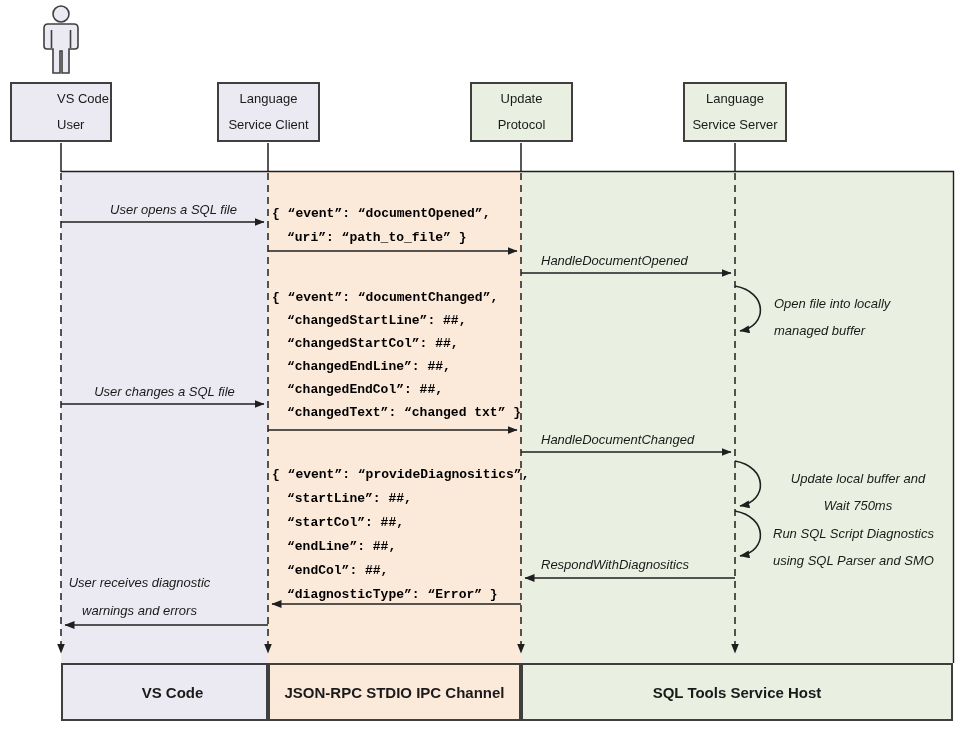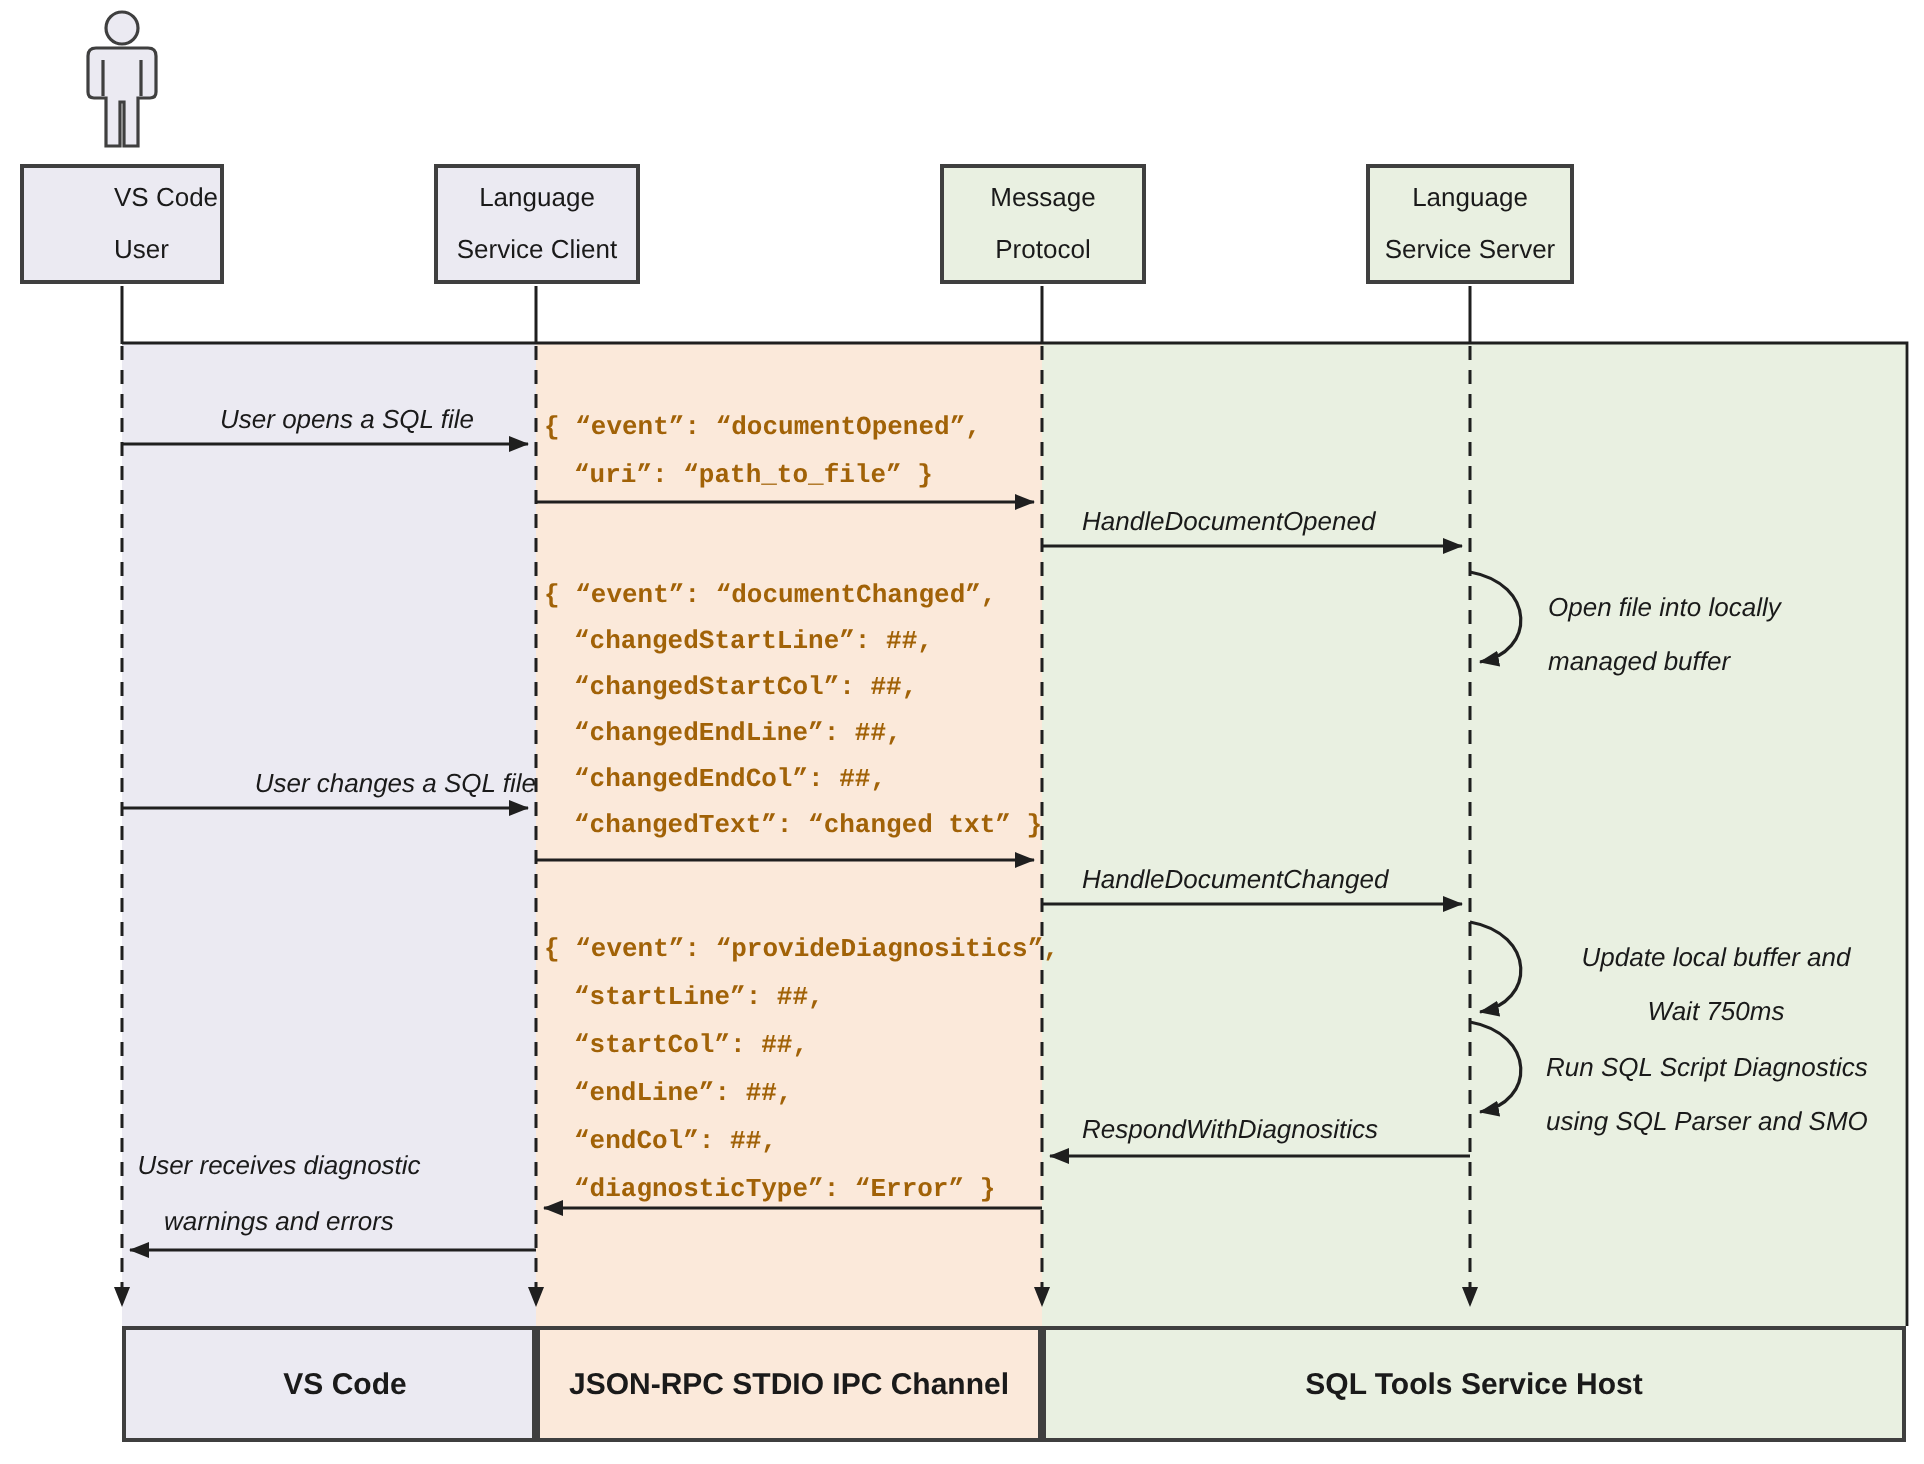--- a/index.html
+++ b/index.html
@@ -32,21 +32,21 @@
     font-size:15px;font-weight:bold;z-index:4;box-sizing:border-box;
   }
   .fb-lav{background:var(--lavender);}
   .fb-pch{background:var(--peach);}
   .fb-grn{background:var(--green);}
   .lbl{position:absolute;z-index:3;font-size:13px;font-style:italic;white-space:nowrap;}
   .lbl-c{text-align:center;}
   .note{position:absolute;z-index:3;font-size:13px;font-style:italic;line-height:27px;white-space:nowrap;}
   .jsonblk{
     position:absolute;z-index:3;font-family:"Liberation Mono","DejaVu Sans Mono",monospace;
-    font-size:13px;font-weight:bold;line-height:23px;color:#a16207;
+    font-size:13px;font-weight:bold;line-height:23px;color:#000000;
   }
   .json-line{white-space:pre;padding-left:15px;}
   .json-line.first{padding-left:0;}
 </style>
 </head>
 <body>
 
 <div class="canvas">
 
   <div class="lane lane-user"></div>
@@ -102,30 +102,30 @@
   </svg>
 
   <div class="headbox hb-lav" style="left:10px;width:102px;padding-left:45px;">
     <div>VS Code User</div>
   </div>
   <div class="headbox hb-lav" style="left:217px;width:103px;">
     <div>Language</div>
     <div>Service Client</div>
   </div>
   <div class="headbox hb-grn" style="left:470px;width:103px;">
-    <div>Message</div>
+    <div>Update</div>
     <div>Protocol</div>
   </div>
   <div class="headbox hb-grn" style="left:683px;width:104px;">
     <div>Language</div>
     <div>Service Server</div>
   </div>
 
   <div class="lbl lbl-c" style="left:61px;width:225px;top:202px;">User opens a SQL file</div>
-  <div class="lbl lbl-c" style="left:61px;width:207px;top:384px;text-align:right;">User changes a SQL file</div>
+  <div class="lbl lbl-c" style="left:61px;width:207px;top:384px;">User changes a SQL file</div>
   <div class="lbl" style="left:541px;top:253px;">HandleDocumentOpened</div>
   <div class="lbl" style="left:541px;top:432px;">HandleDocumentChanged</div>
   <div class="lbl" style="left:541px;top:557px;">RespondWithDiagnositics</div>
   <div class="note lbl-c" style="left:45px;width:189px;top:569px;line-height:28px;">
     <div>User receives diagnostic</div>
     <div>warnings and errors</div>
   </div>
 
   <div class="note" style="left:774px;top:290px;">
     <div>Open file into locally</div>

